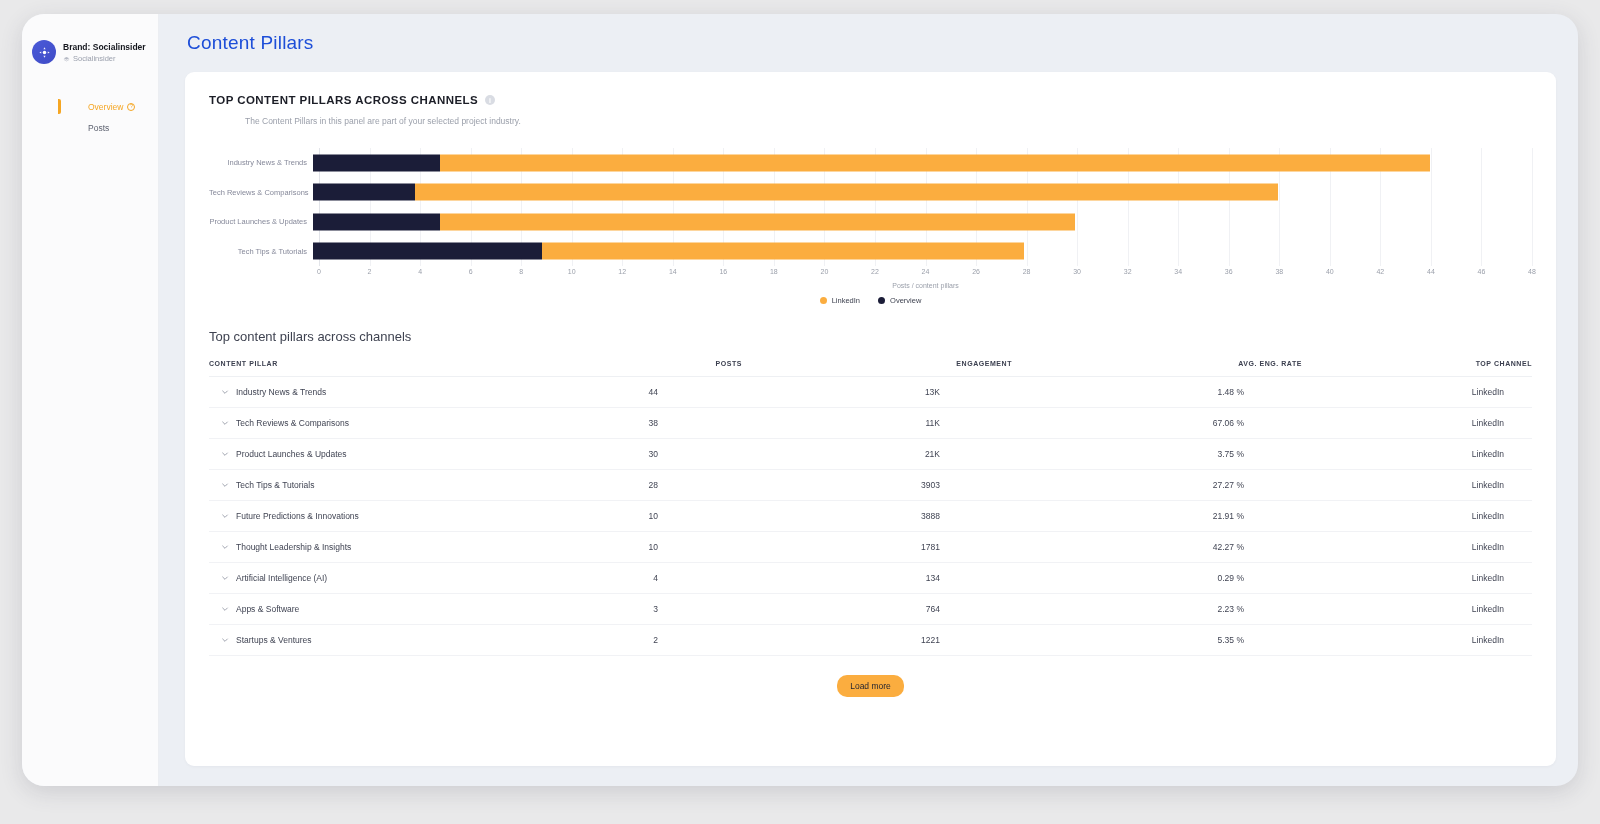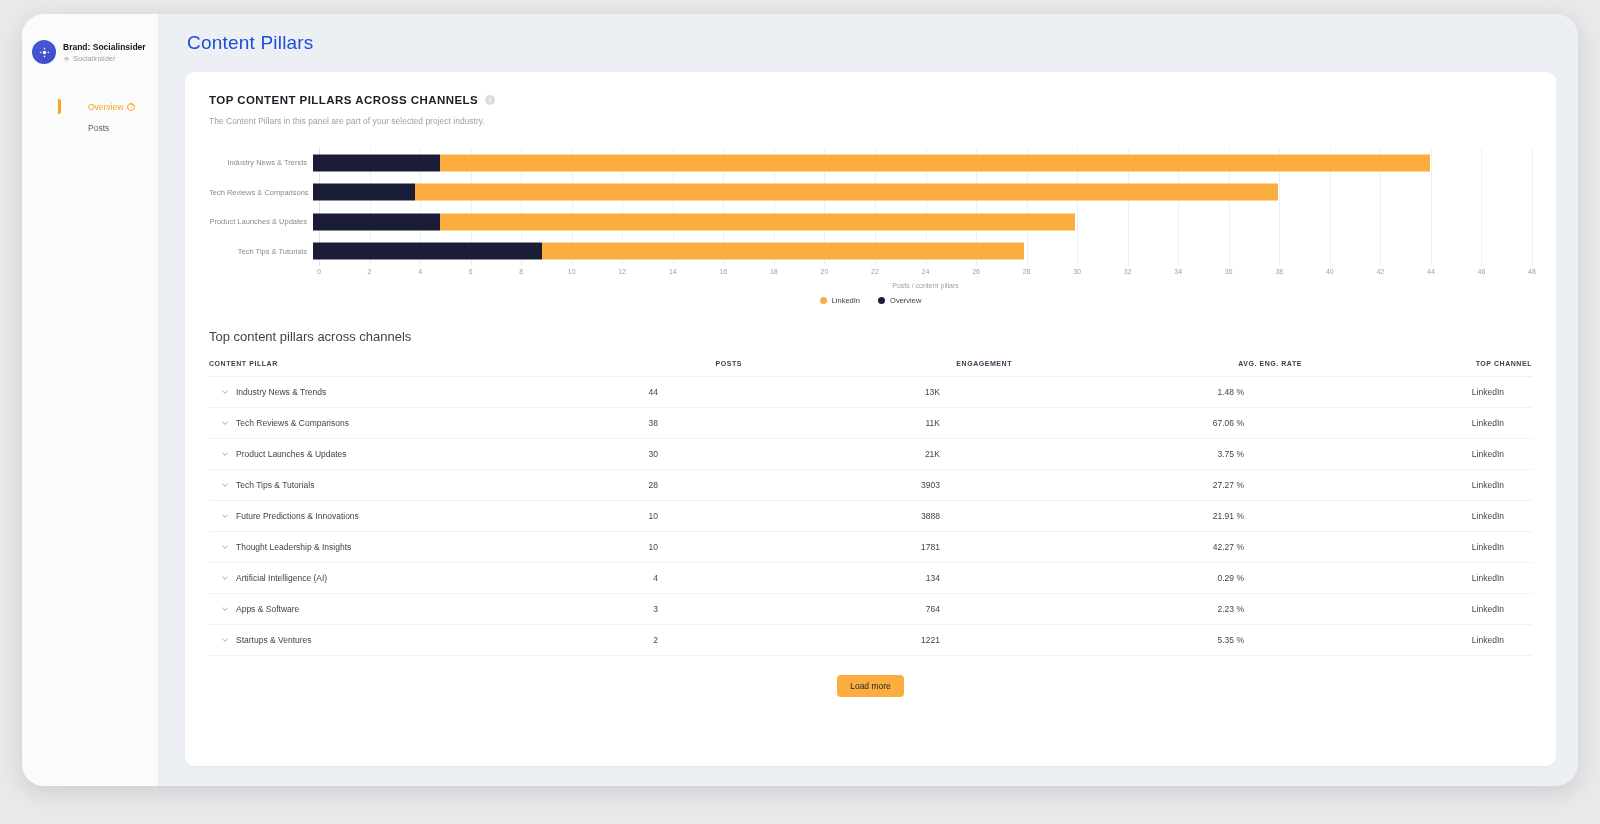--- a/index.html
+++ b/index.html
@@ -116,20 +116,21 @@
     width: 10px; height: 10px; border-radius: 50%;
     background: #d9dce3; color: #fff;
     font-size: 7px; font-weight: 700;
     display: flex; align-items: center; justify-content: center;
     line-height: 1;
   }
   .card-sub {
     margin-top: 10px;
     font-size: 8.5px;
     color: #9a9faa;
+    margin-left: 36px;
   }
 
   
   .chart-wrap {
     margin-top: 22px;
     position: relative;
     height: 140px;
   }
   .chart-grid {
     position: absolute;
@@ -246,21 +247,21 @@
   .col-posts { width: 160px; padding-right: 84px; }
   .col-eng   { width: 270px; padding-right: 72px; }
   .col-rate  { width: 290px; padding-right: 58px; }
   .col-chan  { width: 230px; padding-right: 28px; }
 
   .load-wrap { text-align: center; margin-top: 19px; }
   .load-btn {
     background: #fbad3f;
     color: #1f2230;
     border: none;
-    border-radius: 4px;
+    border-radius: 10px;
     font-family: inherit;
     font-size: 8.5px;
     padding: 6px 13px;
     cursor: pointer;
   }
 </style>
 </head>
 <body>
 
 <div id="app">

